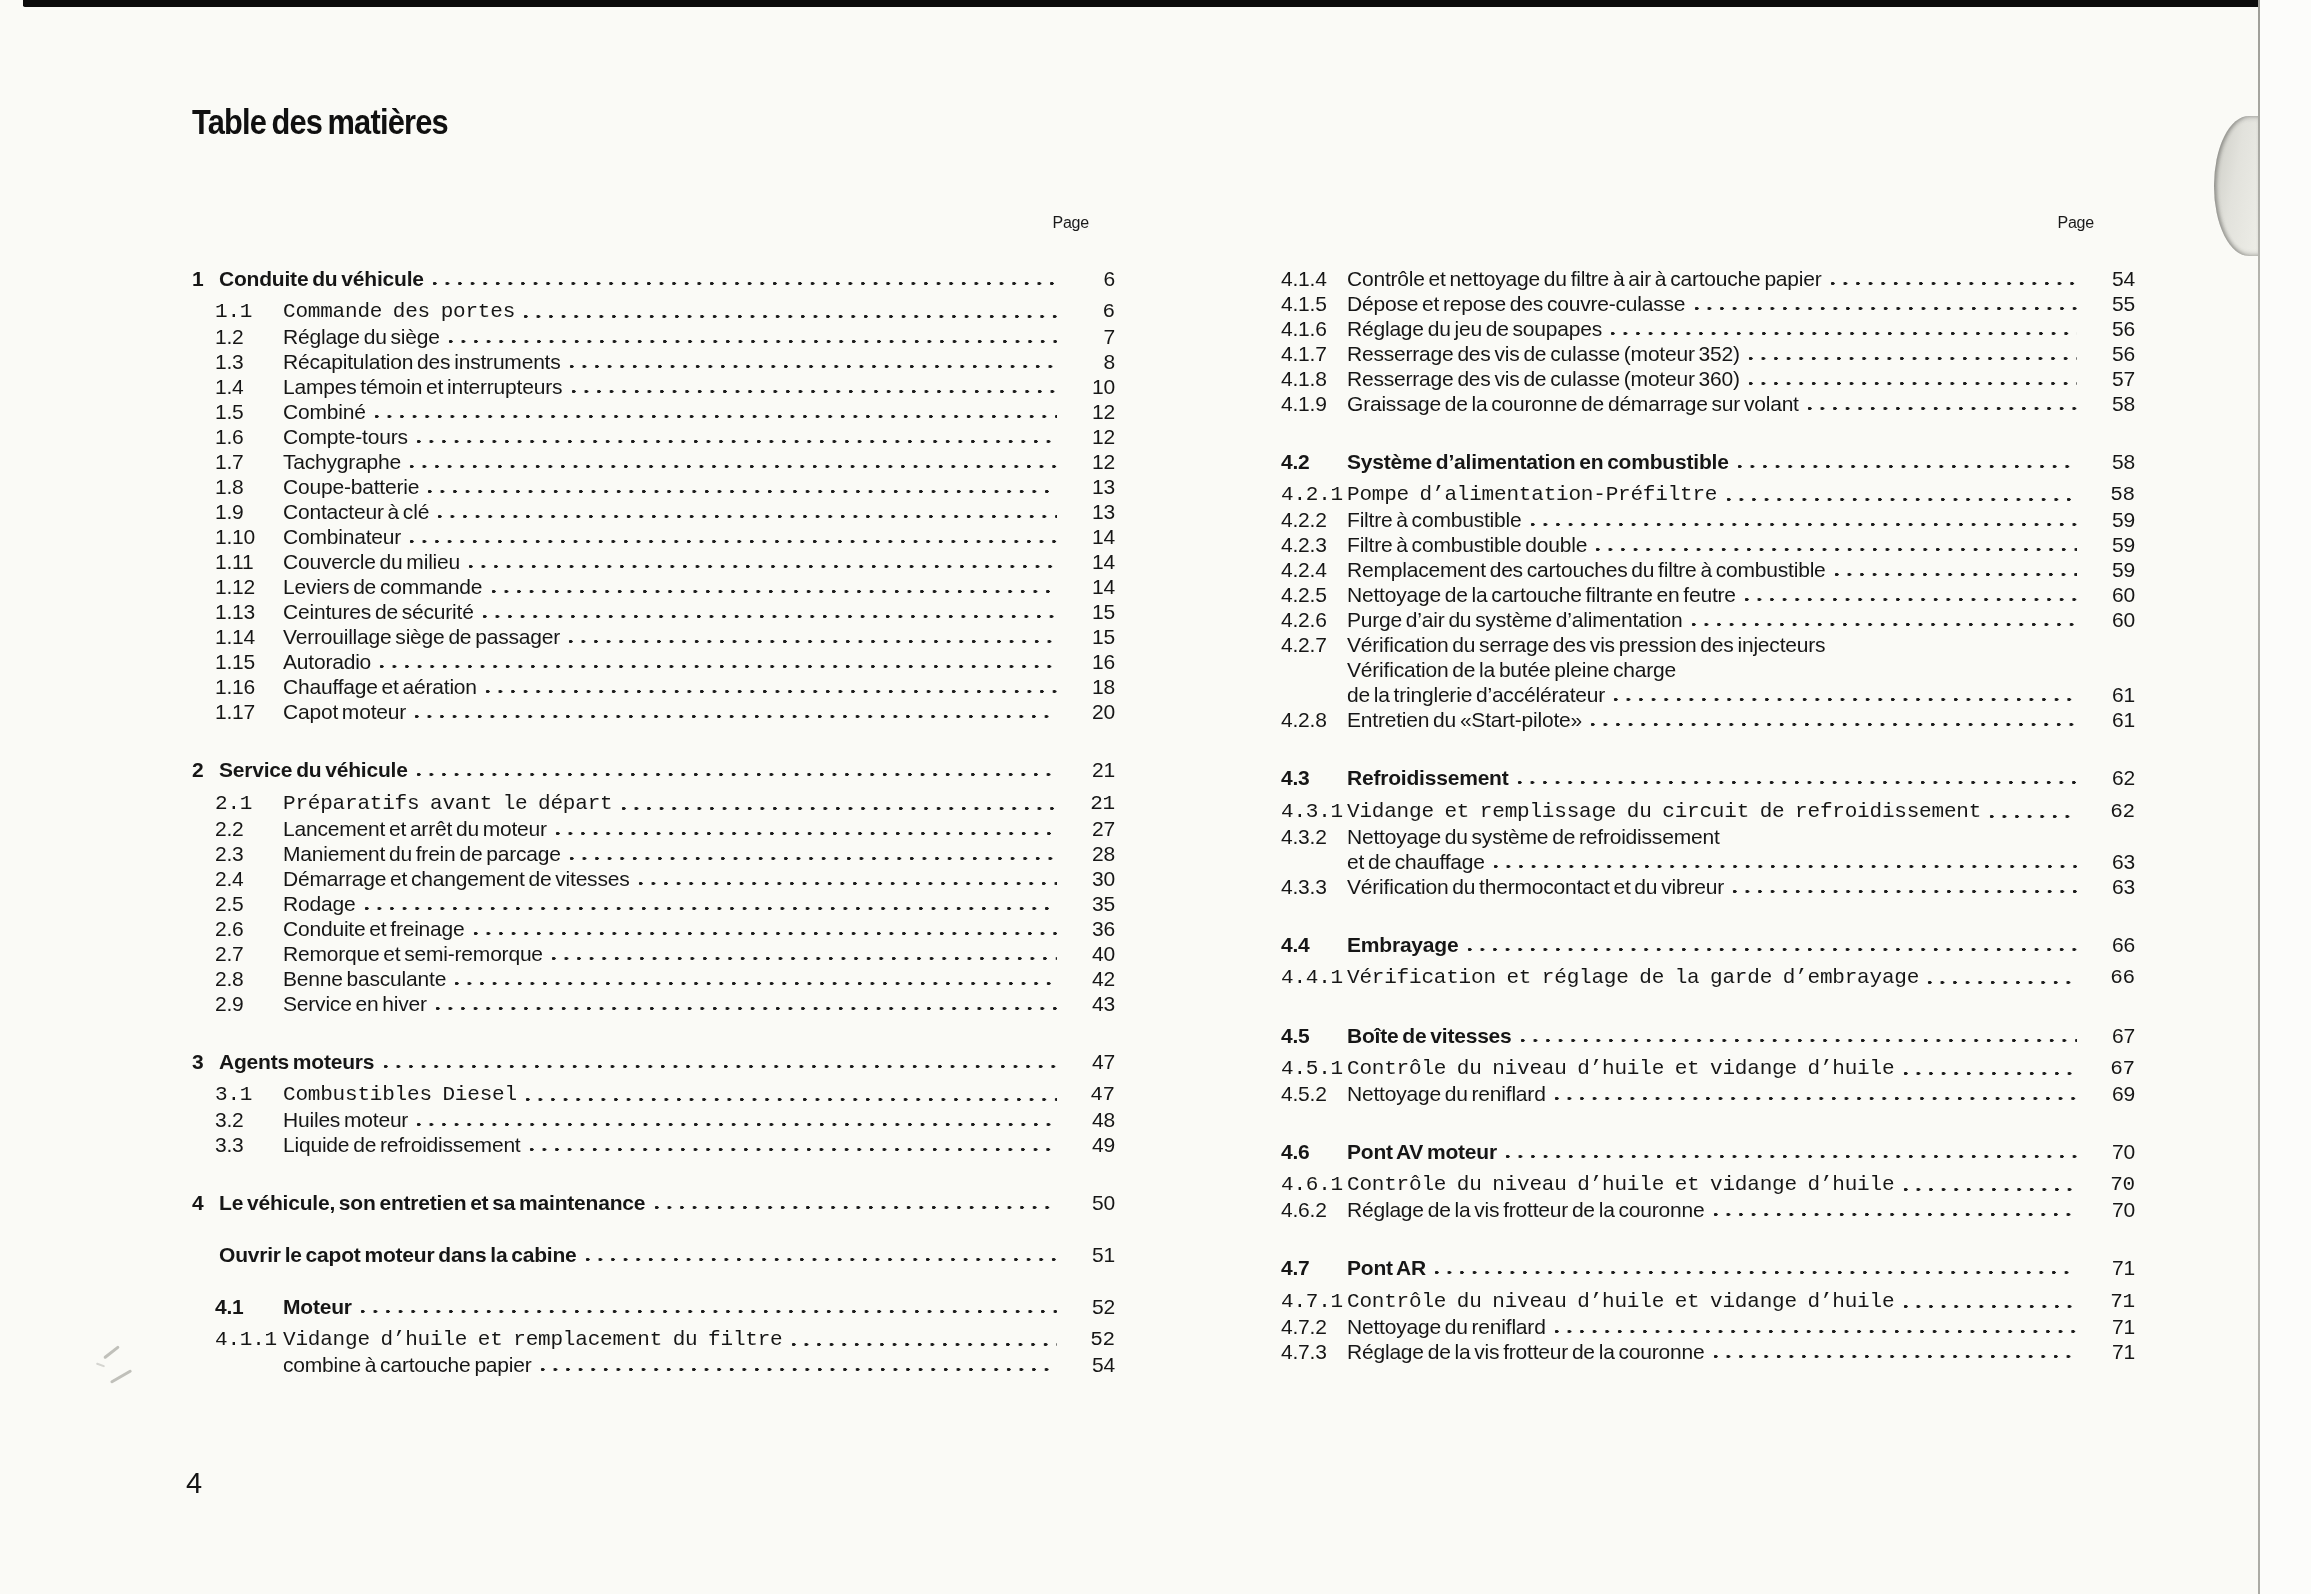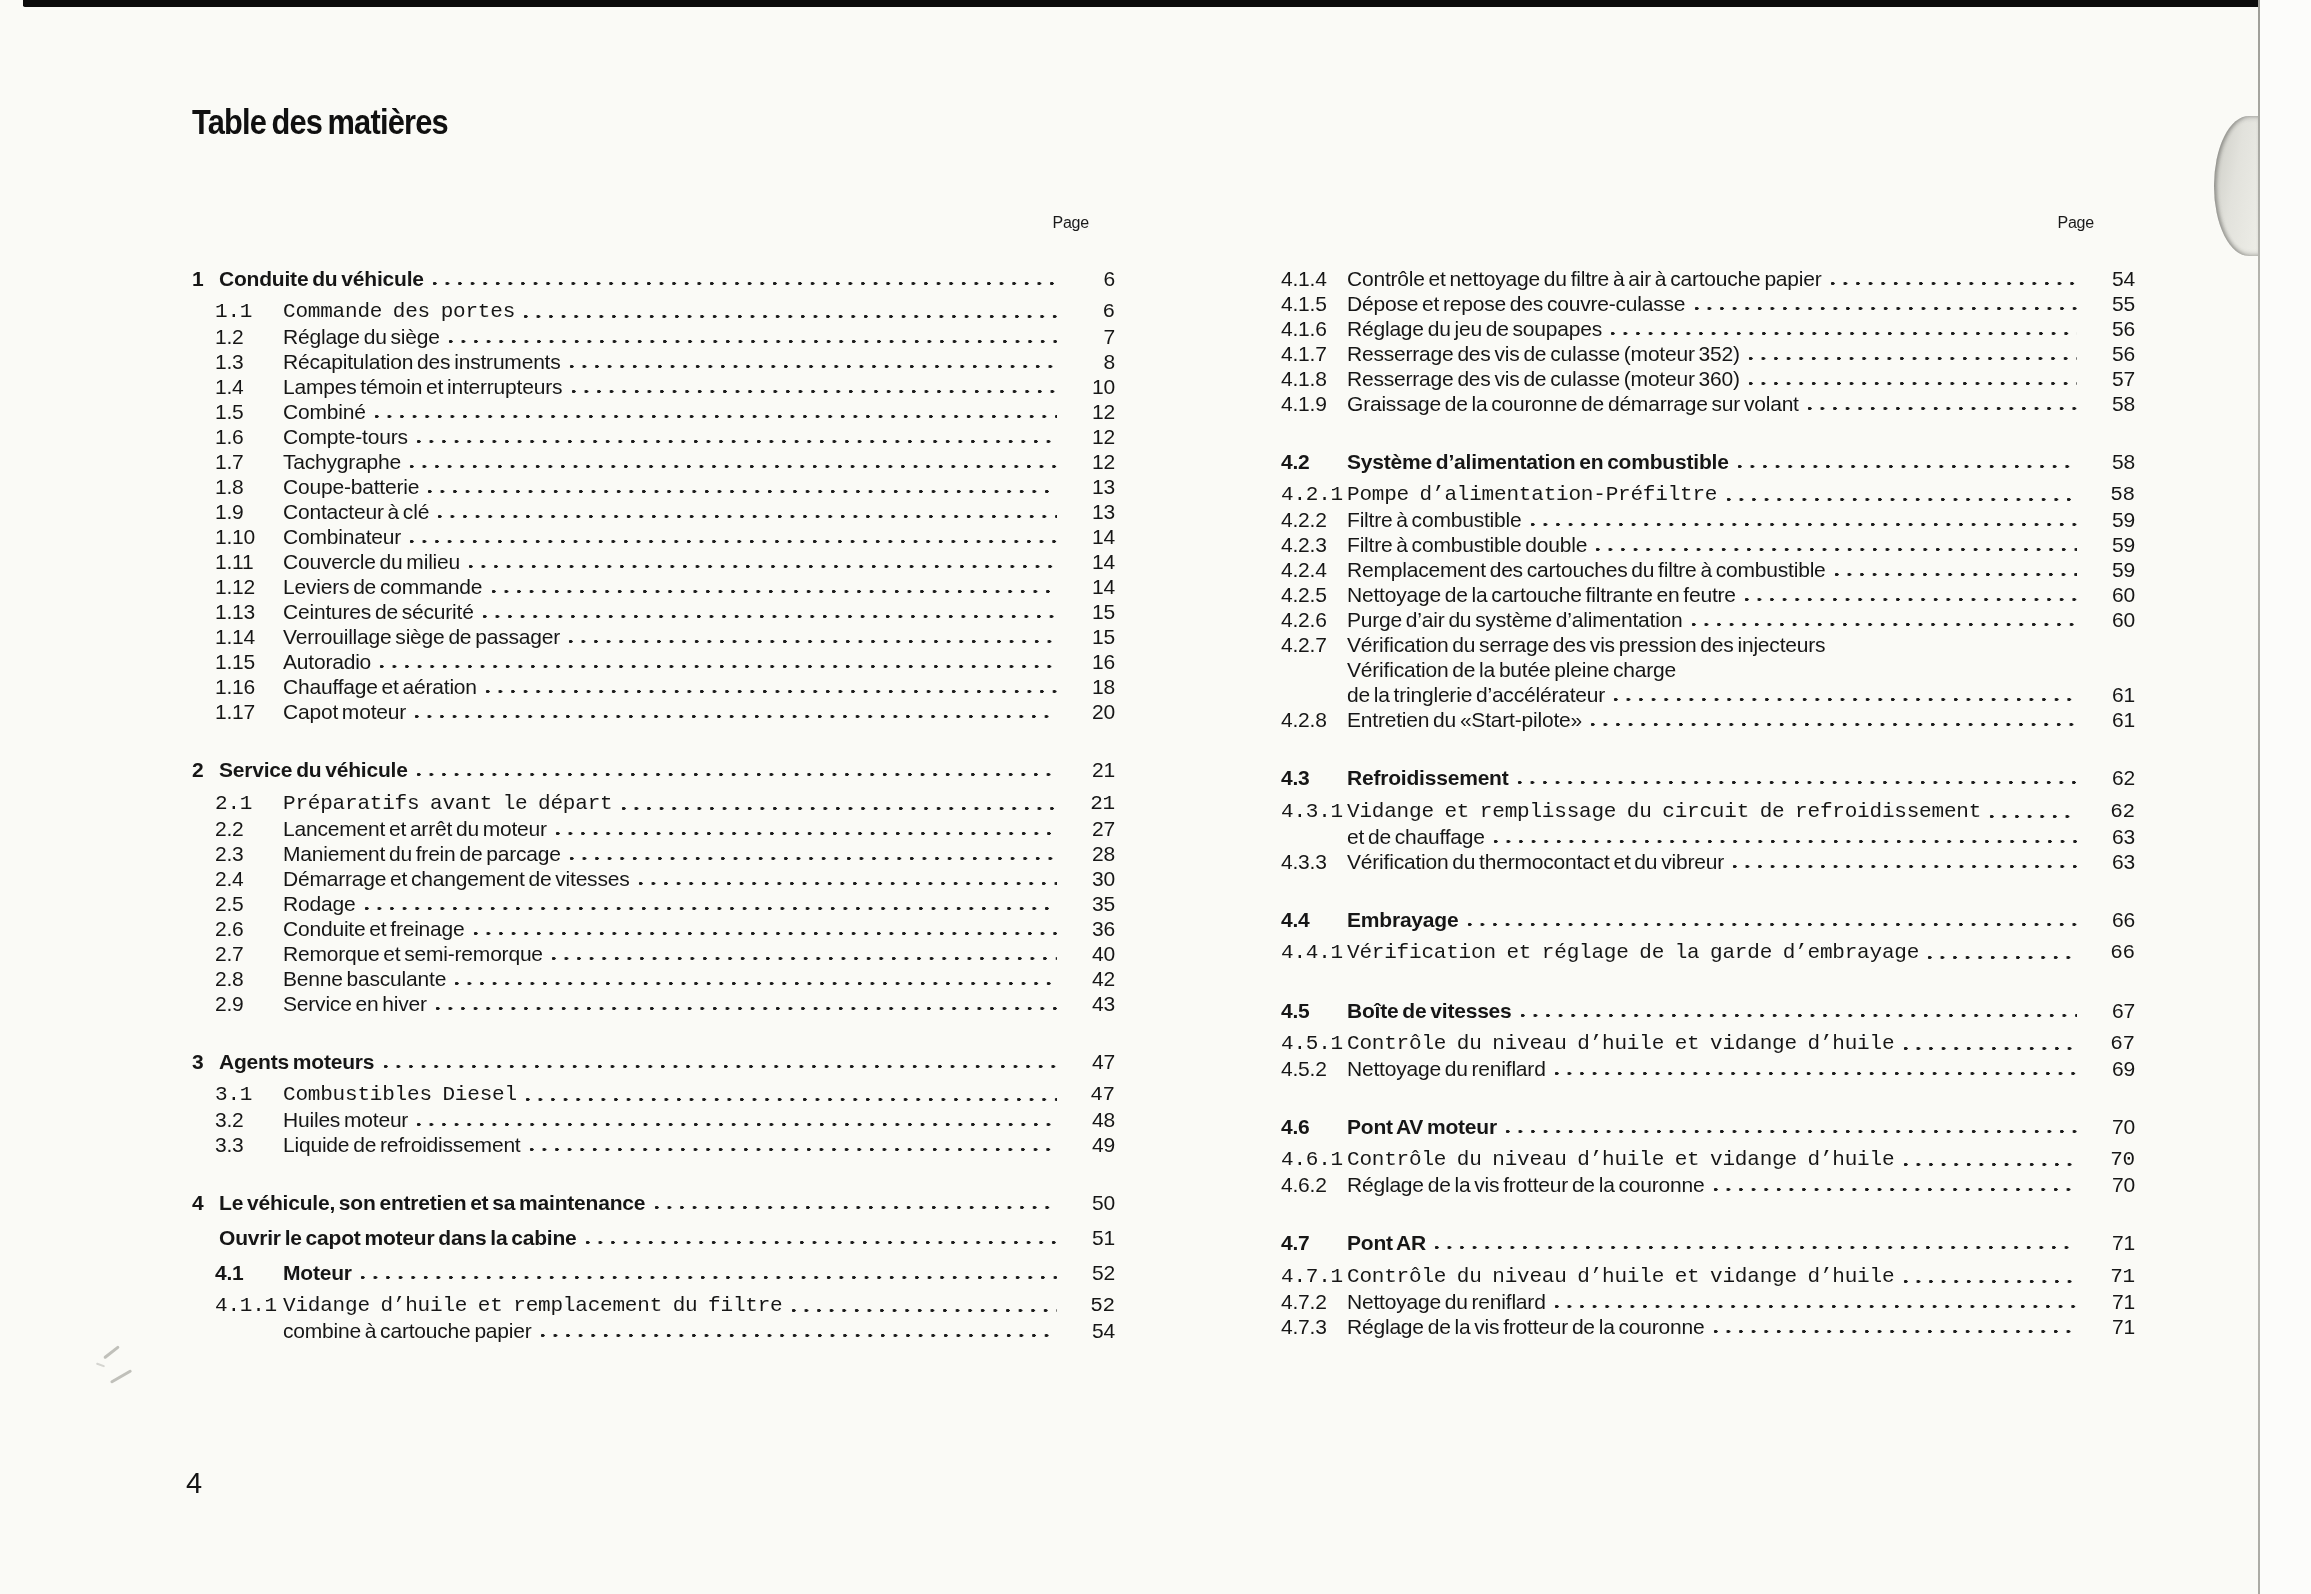--- a/index.html
+++ b/index.html
@@ -50,21 +50,21 @@
   .col-left .row.subheading .num{width:27px;}
   .col-left .row.item .num,
   .col-left .row.subitem .num{margin-left:23px;width:68px;}
   .col-right .num{width:66px;}
   
   .row.heading .num,.row.heading .lab,
   .row.subheading .lab,
   .row.subitem .num,.row.subitem .lab{font-weight:700;}
   
   .row.heading{margin-top:33px;}
-  .row.subheading,.row.subitem{margin-top:10px;}
+  .row.subheading,.row.subitem{margin-top:27px;}
   .row.heading + .row.item,.row.subitem + .row.item{margin-top:8.3px;font-family:Liberation Mono, monospace;}
   .col .row:first-child{margin-top:0;}
 </style>
 </head>
 <body>
 
 <div class="top-edge"></div>
 <div class="edge-strip"></div>
 <div class="thumb-notch"></div>
 <div class="edge-line"></div>
@@ -515,20 +515,24 @@
     <div class="row item">
       <div class="tline">
         <span class="num">4.3.1</span>
         <span class="lab">Vidange et remplissage du circuit de refroidissement</span>
         <span class="leader"></span>
         <span class="pg">62</span>
       </div>
     </div>
     <div class="row item">
       <div class="tline">
+        <span class="num">4.3.2</span>
+        <span class="lab">Nettoyage du système de refroidissement</span>
+      </div>
+      <div class="tline">
         <span class="num"></span>
         <span class="lab">et de chauffage</span>
         <span class="leader"></span>
         <span class="pg">63</span>
       </div>
     </div>
     <div class="row item">
       <div class="tline">
         <span class="num">4.3.3</span>
         <span class="lab">Vérification du thermocontact et du vibreur</span>

